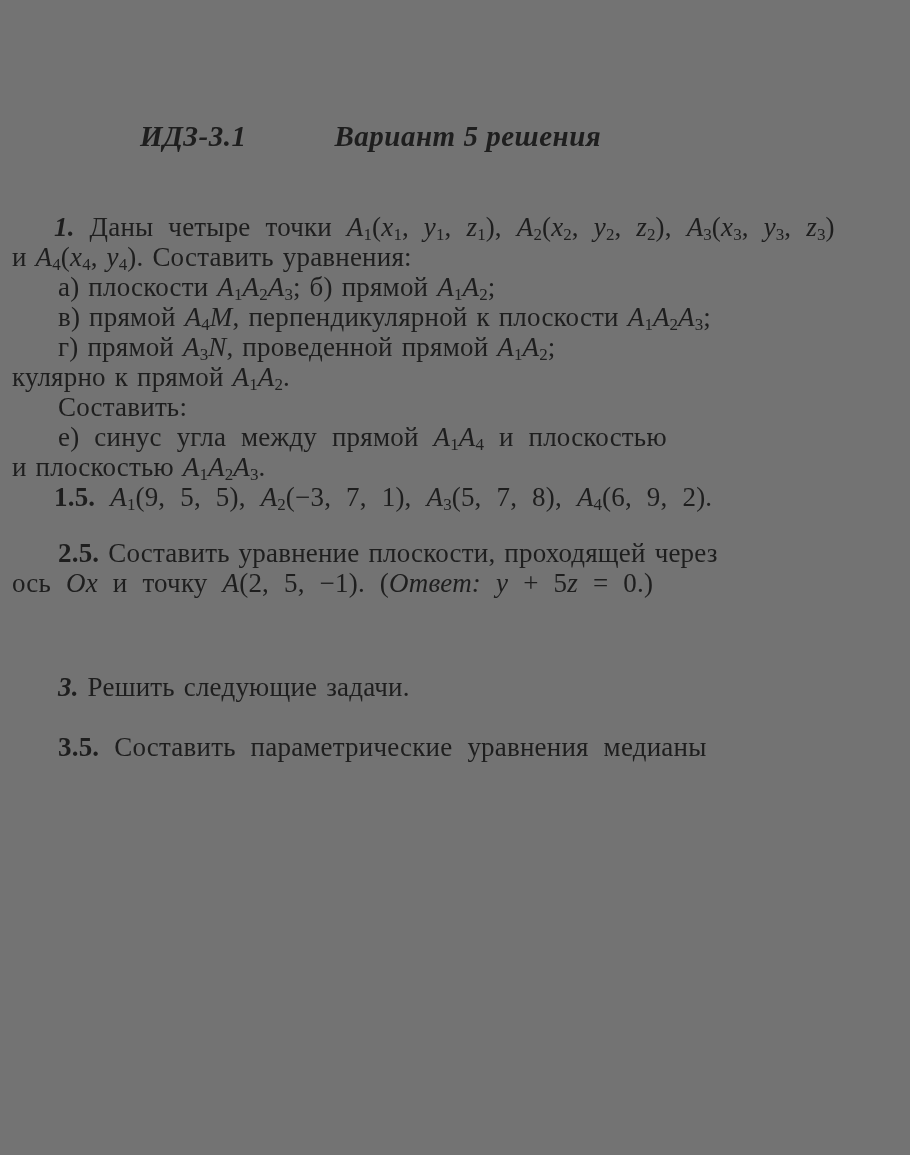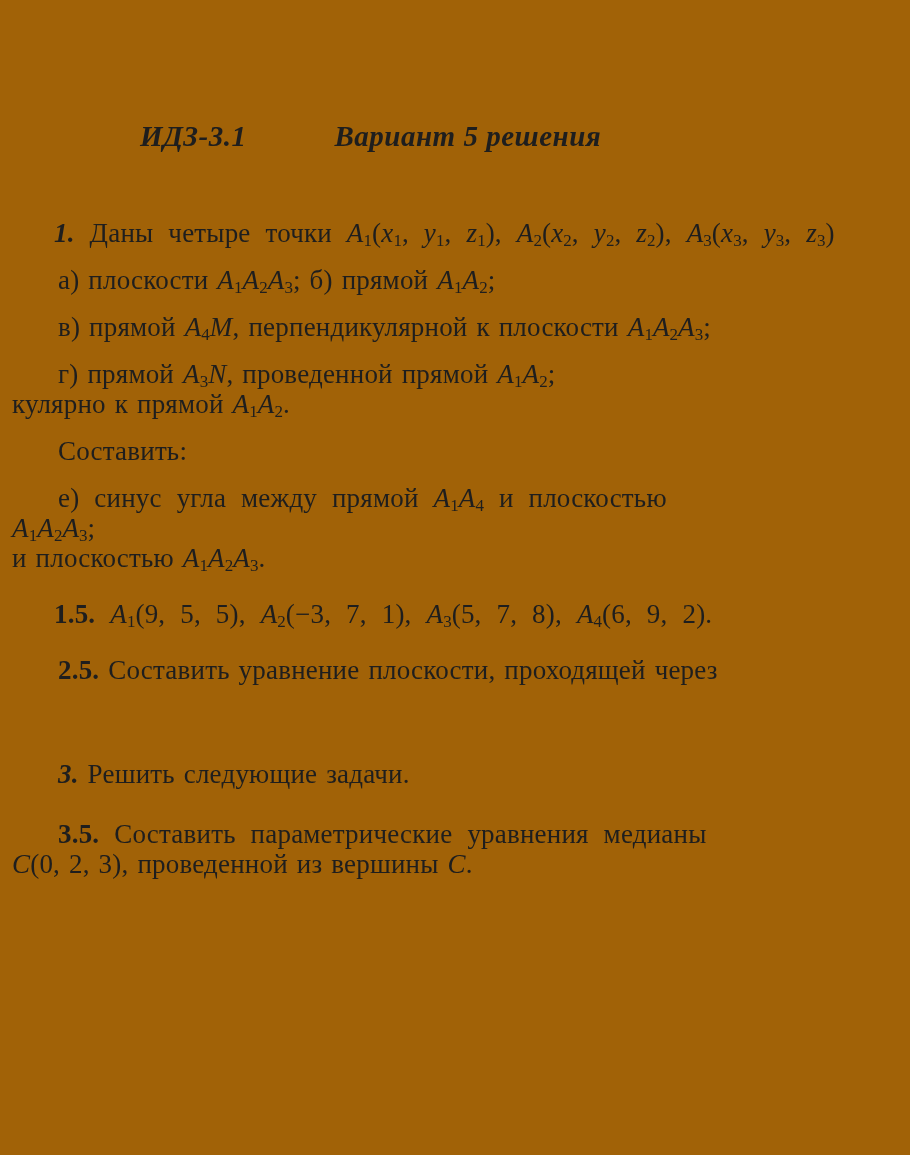--- a/index.html
+++ b/index.html
@@ -4,48 +4,48 @@
 <style>
   html, body {
     margin: 0;
     padding: 0;
     background: #ffffff;
   }
   .page {
     position: relative;
     width: 910px;
     height: 1155px;
-    background: #a16207;
+    background: #737373;
     box-sizing: border-box;
     padding: 118px 14px 0 12px;
     overflow: hidden;
     font-family: "Liberation Serif", serif;
     color: #1e1e1e;
   }
   .header {
     padding-left: 128px;
     font-size: 29px;
     line-height: 36px;
     font-weight: bold;
     font-style: italic;
     letter-spacing: 0.5px;
     white-space: nowrap;
   }
   .h-code { margin-right: 88px; }
   .block { margin: 0; }
   .line {
     font-size: 27px;
-    line-height: 42px;
+    line-height: 30px;
     height: 30px;
     white-space: nowrap;
     letter-spacing: 0.2px;
     word-spacing: 2px;
   }
   .ind-p { padding-left: 42px; }
-  .ind-l { padding-left: 46px; margin-top: 17px; }
+  .ind-l { padding-left: 46px; }
   .w { word-spacing: 8px; }
   .s-i  { font-style: italic; }
   .s-b  { font-weight: bold; }
   .s-bi { font-weight: bold; font-style: italic; }
   .s-sub {
     font-size: 17px;
     vertical-align: -4px;
     letter-spacing: 0;
     word-spacing: 0;
   }
@@ -53,36 +53,36 @@
 </head>
 <body>
 
 <div class="page">
   <div class="header">
     <span class="h-code">ИДЗ-3.1</span><span class="h-title">Вариант 5 решения</span>
   </div>
   <div id="content">
       <div class="block" style="margin-top: 58px;">
         <div class="line ind-p w"><span class="s-bi">1.</span><span> Даны четыре точки </span><span class="s-i">A</span><span class="s-sub">1</span><span>(</span><span class="s-i">x</span><span class="s-sub">1</span><span>, </span><span class="s-i">y</span><span class="s-sub">1</span><span>, </span><span class="s-i">z</span><span class="s-sub">1</span><span>), </span><span class="s-i">A</span><span class="s-sub">2</span><span>(</span><span class="s-i">x</span><span class="s-sub">2</span><span>, </span><span class="s-i">y</span><span class="s-sub">2</span><span>, </span><span class="s-i">z</span><span class="s-sub">2</span><span>), </span><span class="s-i">A</span><span class="s-sub">3</span><span>(</span><span class="s-i">x</span><span class="s-sub">3</span><span>, </span><span class="s-i">y</span><span class="s-sub">3</span><span>, </span><span class="s-i">z</span><span class="s-sub">3</span><span>)</span></div>
+        <div class="line"><span>и </span><span class="s-i">A</span><span class="s-sub">4</span><span>(</span><span class="s-i">x</span><span class="s-sub">4</span><span>, </span><span class="s-i">y</span><span class="s-sub">4</span><span>). Составить уравнения:</span></div>
         <div class="line ind-l"><span>а) плоскости </span><span class="s-i">A</span><span class="s-sub">1</span><span class="s-i">A</span><span class="s-sub">2</span><span class="s-i">A</span><span class="s-sub">3</span><span>; б) прямой </span><span class="s-i">A</span><span class="s-sub">1</span><span class="s-i">A</span><span class="s-sub">2</span><span>;</span></div>
         <div class="line ind-l"><span>в) прямой </span><span class="s-i">A</span><span class="s-sub">4</span><span class="s-i">M</span><span>, перпендикулярной к плоскости </span><span class="s-i">A</span><span class="s-sub">1</span><span class="s-i">A</span><span class="s-sub">2</span><span class="s-i">A</span><span class="s-sub">3</span><span>;</span></div>
         <div class="line ind-l"><span>г) прямой </span><span class="s-i">A</span><span class="s-sub">3</span><span class="s-i">N</span><span>, проведенной прямой </span><span class="s-i">A</span><span class="s-sub">1</span><span class="s-i">A</span><span class="s-sub">2</span><span>;</span></div>
         <div class="line"><span>кулярно к прямой </span><span class="s-i">A</span><span class="s-sub">1</span><span class="s-i">A</span><span class="s-sub">2</span><span>.</span></div>
         <div class="line ind-l"><span>Составить:</span></div>
         <div class="line ind-l w"><span>е) синус угла между прямой </span><span class="s-i">A</span><span class="s-sub">1</span><span class="s-i">A</span><span class="s-sub">4</span><span> и плоскостью</span></div>
-        <div class="line"><span class="s-i">A</span><span class="s-sub">1</span><span class="s-i">A</span><span class="s-sub">2</span><span class="s-i">A</span><span class="s-sub">3</span><span>;</span></div>
         <div class="line"><span>и плоскостью </span><span class="s-i">A</span><span class="s-sub">1</span><span class="s-i">A</span><span class="s-sub">2</span><span class="s-i">A</span><span class="s-sub">3</span><span>.</span></div>
       </div>
-      <div class="block" style="margin-top: 26px;">
+      <div class="block" style="">
         <div class="line ind-p w"><span class="s-b">1.5.</span><span> </span><span class="s-i">A</span><span class="s-sub">1</span><span>(9, 5, 5), </span><span class="s-i">A</span><span class="s-sub">2</span><span>(−3, 7, 1), </span><span class="s-i">A</span><span class="s-sub">3</span><span>(5, 7, 8), </span><span class="s-i">A</span><span class="s-sub">4</span><span>(6, 9, 2).</span></div>
       </div>
       <div class="block" style="margin-top: 26px;">
         <div class="line ind-l"><span class="s-b">2.5.</span><span> Составить уравнение плоскости, проходящей через</span></div>
+        <div class="line w"><span>ось </span><span class="s-i">Ox</span><span> и точку </span><span class="s-i">A</span><span>(2, 5, −1). (</span><span class="s-i">Ответ:</span><span> </span><span class="s-i">y</span><span> + 5</span><span class="s-i">z</span><span> = 0.)</span></div>
       </div>
       <div class="block" style="margin-top: 74px;">
         <div class="line ind-l"><span class="s-bi">3.</span><span> Решить следующие задачи.</span></div>
       </div>
       <div class="block" style="margin-top: 30px;">
         <div class="line ind-l w"><span class="s-b">3.5.</span><span> Составить параметрические уравнения медианы</span></div>
-        <div class="line"><span class="s-i">C</span><span>(0, 2, 3), проведенной из вершины </span><span class="s-i">C</span><span>.</span></div>
       </div>
     </div>
 </div>
 
 </body></html>

